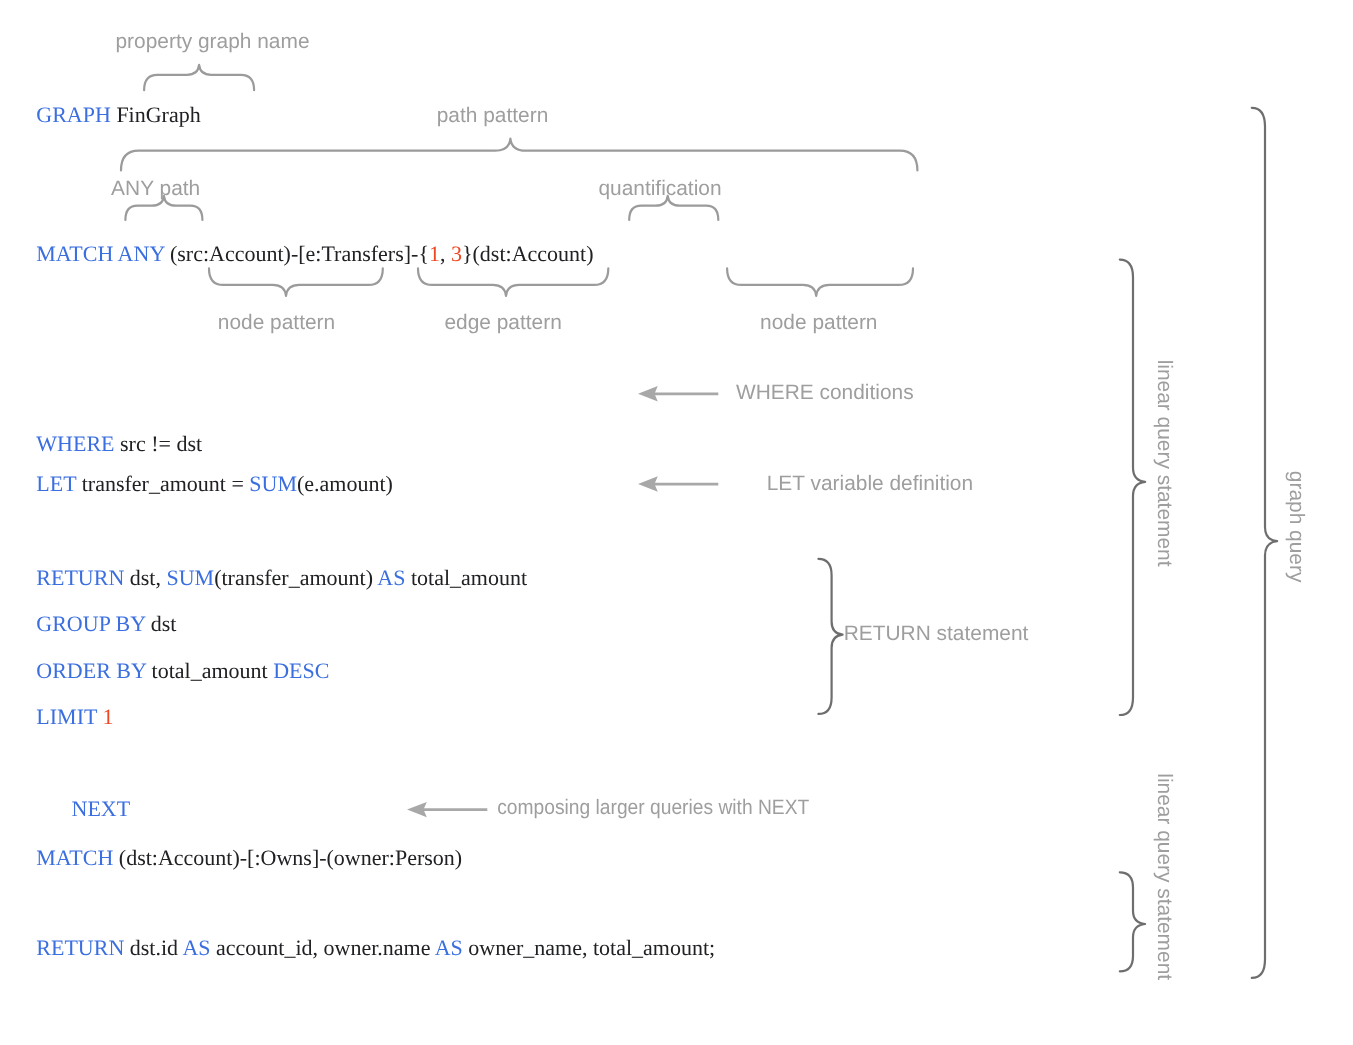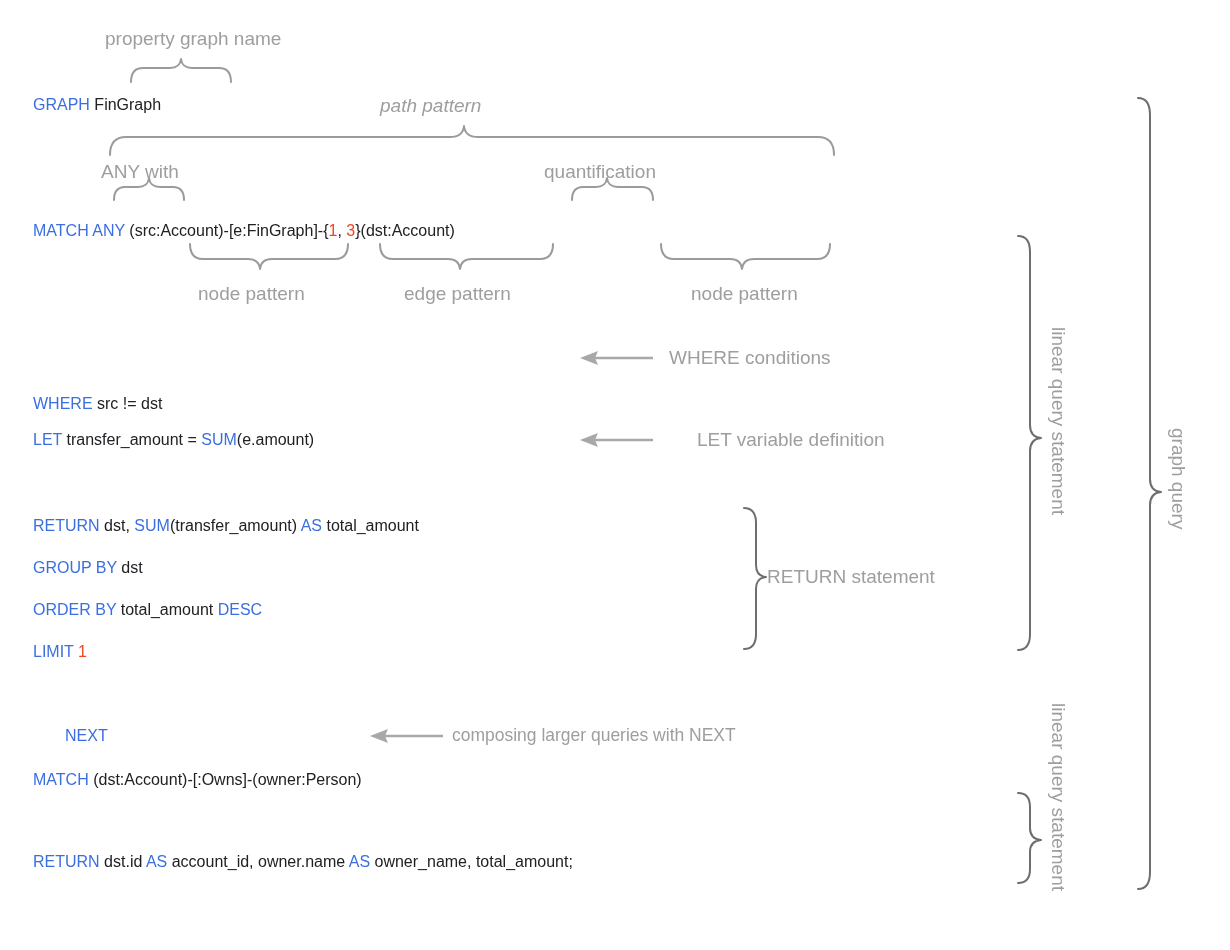--- a/index.html
+++ b/index.html
@@ -14,22 +14,22 @@
     position: relative;
     width: 1230px;
     height: 950px;
     background: #ffffff;
     overflow: hidden;
   }
 
   
   .code {
     position: absolute;
-    font-family: Liberation Sans, sans-serif;
-    font-size: 16px;
+    font-family: Liberation Serif, serif;
+    font-size: 20px;
     line-height: 28px;
     letter-spacing: 0px;
     color: #202124;
     white-space: pre;
   }
   .kw   { color: #3b6fe0; }
   .num  { color: #ee4722; }
 
   
   .ann {
@@ -151,43 +151,43 @@
     </g>
 
     <g>
       <path class="brace-dk" d="M 1138 98 q 12 0 12 17 L 1150 479 q 0 12 11 13 q -11 1 -11 13 L 1150 872 q 0 17 -12 17"></path>
     </g>
 
   </svg>
 
   <div class="code" style="left:33px; top:91px;"><span class="kw">GRAPH</span><span> FinGraph</span></div>
 
-  <div class="code" style="left:33px; top:217px;"><span class="kw">MATCH</span><span> </span><span class="kw">ANY</span><span> (src:Account)-[e:FinGraph]-{</span><span class="num">1</span><span>, </span><span class="num">3</span><span>}(dst:Account)</span></div>
+  <div class="code" style="left:33px; top:217px;"><span class="kw">MATCH</span><span> </span><span class="kw">ANY</span><span> (src:Account)-[e:Transfers]-{</span><span class="num">1</span><span>, </span><span class="num">3</span><span>}(dst:Account)</span></div>
 
   <div class="code" style="left:33px; top:344px;margin-top:46px;"><span class="kw">WHERE</span><span> src != dst</span></div>
 
   <div class="code" style="left:33px; top:426px;"><span class="kw">LET</span><span> transfer_amount = </span><span class="kw">SUM</span><span>(e.amount)</span></div>
 
   <div class="code" style="left:33px; top:512px;"><span class="kw">RETURN</span><span> dst, </span><span class="kw">SUM</span><span>(transfer_amount) </span><span class="kw">AS</span><span> total_amount</span></div>
 
   <div class="code" style="left:33px; top:554px;"><span class="kw">GROUP BY</span><span> dst</span></div>
 
   <div class="code" style="left:33px; top:596px;"><span class="kw">ORDER BY</span><span> total_amount </span><span class="kw">DESC</span></div>
 
   <div class="code" style="left:33px; top:638px;"><span class="kw">LIMIT</span><span> </span><span class="num">1</span></div>
 
   <div class="code" style="left:33px; top:722px;margin-left:32px;"><span class="kw">NEXT</span></div>
 
   <div class="code" style="left:33px; top:766px;"><span class="kw">MATCH</span><span> (dst:Account)-[:Owns]-(owner:Person)</span></div>
 
   <div class="code" style="left:33px; top:848px;"><span class="kw">RETURN</span><span> dst.id </span><span class="kw">AS</span><span> account_id, owner.name </span><span class="kw">AS</span><span> owner_name, total_amount;</span></div>
 
   <div class="ann" style="left:85px; top:28px;margin-left:20px;">property graph name</div>
-  <div class="ann" style="left:380px; top:95px;font-style:italic;">path pattern</div>
-  <div class="ann" style="left:101px; top:161px;">ANY with</div>
+  <div class="ann" style="left:397px; top:95px;">path pattern</div>
+  <div class="ann" style="left:101px; top:161px;">ANY path</div>
   <div class="ann" style="left:544px; top:161px;">quantification</div>
 
   <div class="ann" style="left:198px; top:283px;">node pattern</div>
   <div class="ann" style="left:404px; top:283px;text-align:right;">edge pattern</div>
   <div class="ann" style="left:691px; top:283px;">node pattern</div>
 
   <div class="ann" style="left:669px; top:347px;">WHERE conditions</div>
   <div class="ann" style="left:669px; top:429px;margin-left:28px;">LET variable definition</div>
 
   <div class="ann" style="left:767px; top:566px;">RETURN statement</div>

